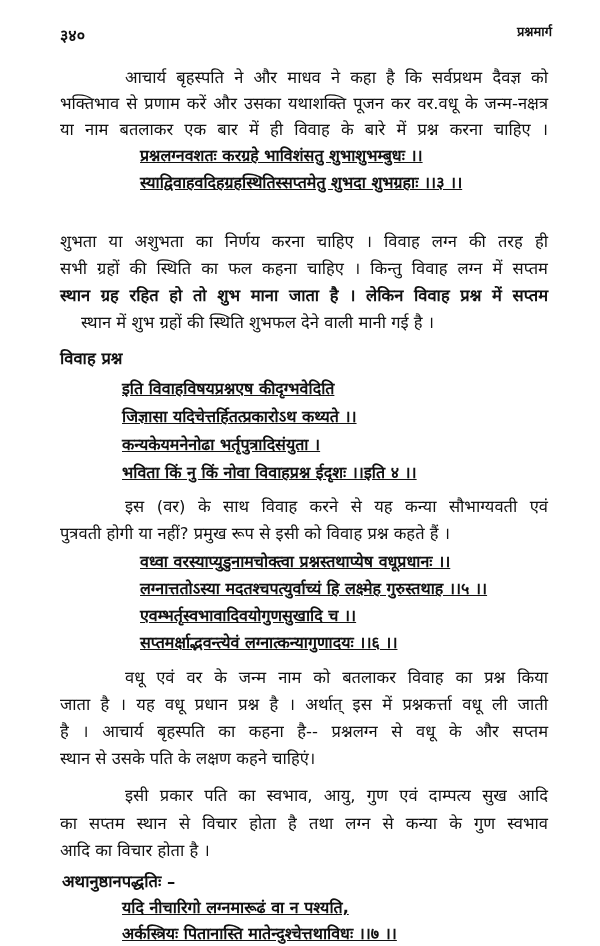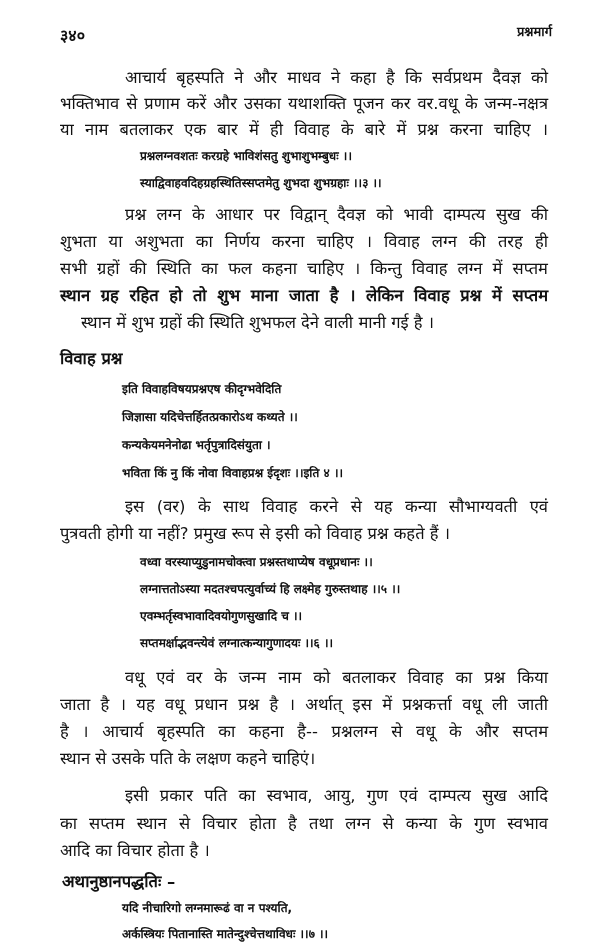--- a/index.html
+++ b/index.html
@@ -41,21 +41,22 @@
   .prose {
     left: 60px;
     width: 488px;
     text-align: justify;
     text-align-last: justify;
   }
   .prose.indent { left: 125px; width: 423px; }
   .prose.last { text-align-last: left; }
   .verse {
     font-weight: bold;
-    font-size: 12px;
+    font-size: 16px;
+    text-decoration: underline;
   }
   .heading {
     font-weight: bold;
     font-size: 16.5px;
   }
 </style>
 </head>
 <body>
 
 <div class="page">
@@ -63,21 +64,20 @@
   <div class="header-num">३४०</div>
   <div class="header-title">प्रश्नमार्ग</div>
 
   <div class="line prose indent" style="top:65px;">आचार्य बृहस्पति ने और माधव ने कहा है कि सर्वप्रथम दैवज्ञ को</div>
   <div class="line prose" style="top:91px;">भक्तिभाव से प्रणाम करें और उसका यथाशक्ति पूजन कर वर.वधू के जन्म-नक्षत्र</div>
   <div class="line prose" style="top:117px;">या नाम बतलाकर एक बार में ही विवाह के बारे में प्रश्न करना चाहिए ।</div>
 
   <div class="line verse" style="left:140px; top:143px;">प्रश्नलग्नवशतः करग्रहे भाविशंसतु शुभाशुभम्बुधः ।।</div>
   <div class="line verse" style="left:140px; top:170px;">स्याद्विवाहवदिहग्रहस्थितिस्सप्तमेतु शुभदा शुभग्रहाः ।।३ ।।</div>
 
-  <div class="line prose indent" style="top:202px;">प्रश्न लग्न के आधार पर विद्वान् दैवज्ञ को भावी दाम्पत्य सुख की</div>
   <div class="line prose" style="top:229px;">शुभता या अशुभता का निर्णय करना चाहिए । विवाह लग्न की तरह ही</div>
   <div class="line prose" style="top:256px;">सभी ग्रहों की स्थिति का फल कहना चाहिए । किन्तु विवाह लग्न में सप्तम</div>
   <div class="line prose" style="top:283px;font-weight:bold;">स्थान ग्रह रहित हो तो शुभ माना जाता है । लेकिन विवाह प्रश्न में सप्तम</div>
   <div class="line prose last" style="top:310px;margin-left:21px;">स्थान में शुभ ग्रहों की स्थिति शुभफल देने वाली मानी गई है ।</div>
 
   <div class="line heading" style="left:60px; top:346px;">विवाह प्रश्न</div>
 
   <div class="line verse" style="left:122px; top:376px;">इति विवाहविषयप्रश्नएष कीदृग्भवेदिति</div>
   <div class="line verse" style="left:122px; top:404px;">जिज्ञासा यदिचेत्तर्हितत्प्रकारोऽथ कथ्यते ।।</div>
   <div class="line verse" style="left:122px; top:432px;">कन्यकेयमनेनोढा भर्तृपुत्रादिसंयुता ।</div>

